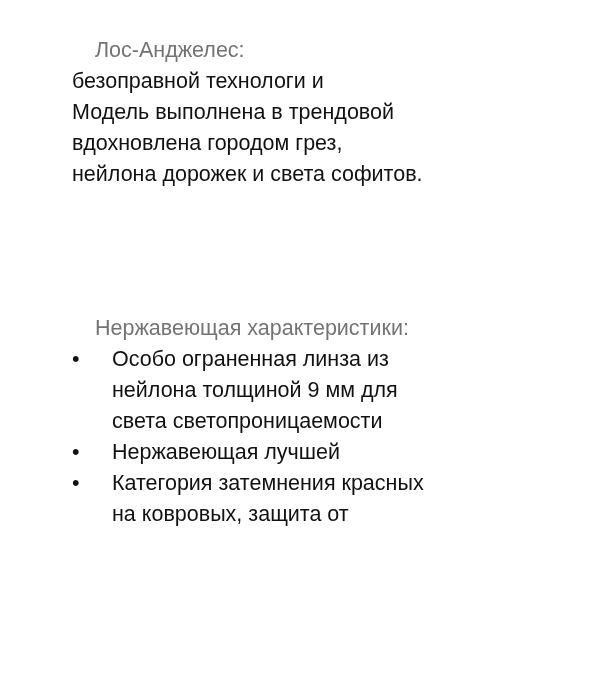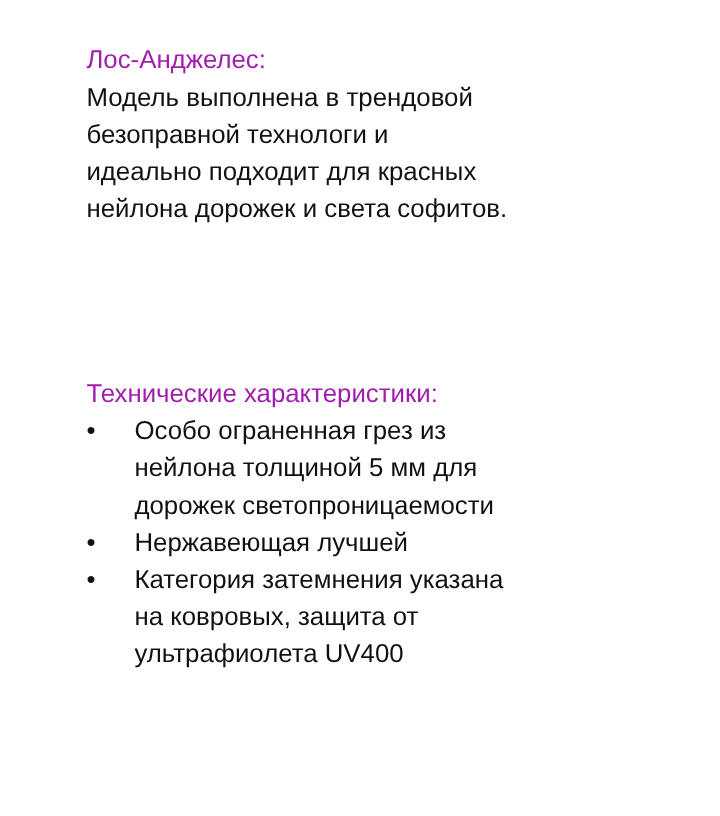--- a/index.html
+++ b/index.html
@@ -1,50 +1,49 @@
 <!DOCTYPE html>
 <html><head>
 <meta charset="utf-8">
 <style>
   html, body { margin:0; padding:0; }
   body { width:600px; height:680px; background:#ffffff; position:relative; overflow:hidden;
          font-family:"Liberation Sans", sans-serif; color:#111; }
   .block { position:absolute; left:72px; width:500px; font-size:21.5px; line-height:31px; }
-  .title { color:#a21caf; }
+  .title { color:#737373;margin-left:23px; }
   .para { margin:0; }
   .list { list-style:none; margin:0; padding:0; }
   .list li { position:relative; padding-left:40px; }
   .list li .bullet { position:absolute; left:0; top:0; width:20px; }
 </style>
 </head>
 <body>
 
 <div class="block" style="top:35px;">
   <div class="title">Лос-Анджелес:</div>
   <div>
+    <div class="para">безоправной технологи и</div>
     <div class="para">Модель выполнена в трендовой</div>
-    <div class="para">безоправной технологи и</div>
-    <div class="para">идеально подходит для красных</div>
+    <div class="para">вдохновлена городом грез,</div>
     <div class="para">нейлона дорожек и света софитов.</div>
   </div>
 </div>
 
 <div class="block" style="top:313px;">
-  <div class="title">Технические характеристики:</div>
+  <div class="title">Нержавеющая характеристики:</div>
   <ul class="list">
     <li>
       <span class="bullet">•</span>
-      <div>Особо ограненная грез из</div>
-      <div>нейлона толщиной 5 мм для</div>
-      <div>дорожек светопроницаемости</div>
+      <div>Особо ограненная линза из</div>
+      <div>нейлона толщиной 9 мм для</div>
+      <div>света светопроницаемости</div>
     </li>
     <li>
       <span class="bullet">•</span>
       <div>Нержавеющая лучшей</div>
     </li>
     <li>
       <span class="bullet">•</span>
-      <div>Категория затемнения указана</div>
+      <div>Категория затемнения красных</div>
       <div>на ковровых, защита от</div>
-      <div>ультрафиолета UV400</div>
     </li>
   </ul>
 </div>
 
 </body></html>

